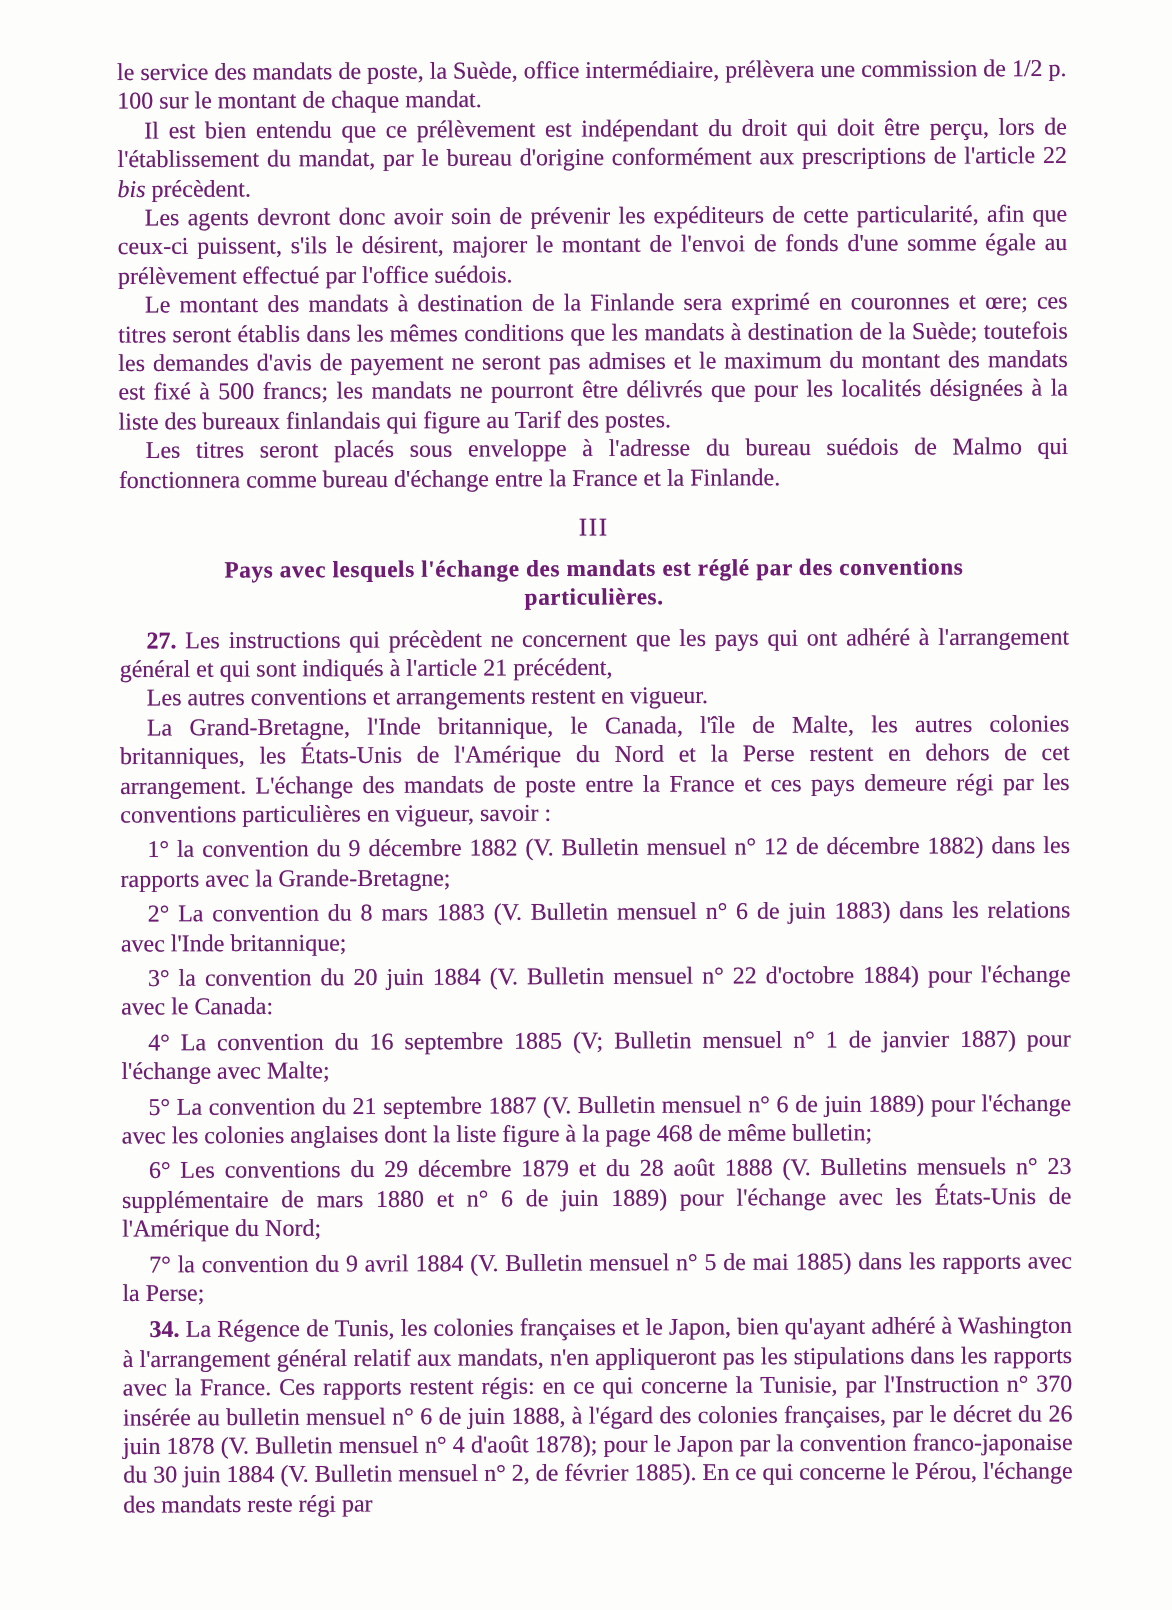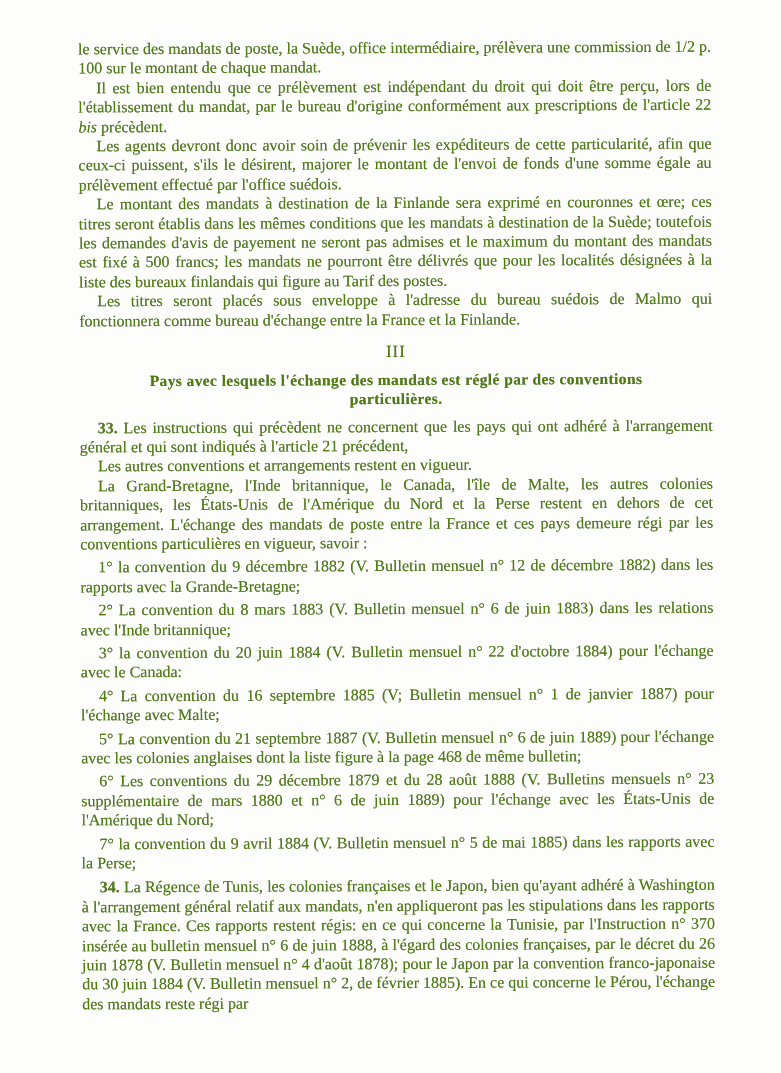--- a/index.html
+++ b/index.html
@@ -10,21 +10,21 @@
     overflow: hidden;
     background: #fdfdfc;
   }
   .page {
     position: relative;
     width: 781px;
     height: 1073px;
     box-sizing: border-box;
     padding: 38px 70px 0 78px;
     background: #fdfdfc;
-    color: #4d7c0f;
+    color: #701a75;
     font-family: "Liberation Serif", "DejaVu Serif", serif;
     font-size: 16px;
     line-height: 19.4px;
     text-align: justify;
   }
   .page-inner {
     transform: rotate(-0.25deg);
     transform-origin: 50% 0;
     text-shadow: 0 0 0.5px rgba(20,20,20,0.45);
   }
@@ -60,21 +60,21 @@
 
 <main class="page">
   <article class="page-inner">
       <p class="para"><span class="">le service des mandats de poste, la Suède, office intermédiaire, prélèvera une commission de 1/2 p. 100 sur le montant de chaque mandat.</span></p>
       <p class="para indent"><span class="">Il est bien entendu que ce prélèvement est indépendant du droit qui doit être perçu, lors de l'établissement du mandat, par le bureau d'origine conformément aux prescriptions de l'article 22 </span><span class="i">bis</span><span class=""> précèdent.</span></p>
       <p class="para indent"><span class="">Les agents devront donc avoir soin de prévenir les expéditeurs de cette particularité, afin que ceux-ci puissent, s'ils le désirent, majorer le montant de l'envoi de fonds d'une somme égale au prélèvement effectué par l'office suédois.</span></p>
       <p class="para indent"><span class="">Le montant des mandats à destination de la Finlande sera exprimé en couronnes et œre; ces titres seront établis dans les mêmes conditions que les mandats à destination de la Suède; toutefois les demandes d'avis de payement ne seront pas admises et le maximum du montant des mandats est fixé à 500 francs; les mandats ne pourront être délivrés que pour les localités désignées à la liste des bureaux finlandais qui figure au Tarif des postes.</span></p>
       <p class="para indent"><span class="">Les titres seront placés sous enveloppe à l'adresse du bureau suédois de Malmo qui fonctionnera comme bureau d'échange entre la France et la Finlande.</span></p>
       <div class="sec-num"><span class="">III</span></div>
       <div class="sec-title"><span class="">Pays avec lesquels l'échange des mandats est réglé par des conventions particulières.</span></div>
-      <p class="para indent gap"><span class="b ">33.</span><span class=""> Les instructions qui précèdent ne concernent que les pays qui ont adhéré à l'arrangement général et qui sont indiqués à l'article 21 précédent,</span></p>
+      <p class="para indent gap"><span class="b ">27.</span><span class=""> Les instructions qui précèdent ne concernent que les pays qui ont adhéré à l'arrangement général et qui sont indiqués à l'article 21 précédent,</span></p>
       <p class="para indent"><span class="">Les autres conventions et arrangements restent en vigueur.</span></p>
       <p class="para indent"><span class="">La Grand-Bretagne, l'Inde britannique, le Canada, l'île de Malte, les autres colonies britanniques, les États-Unis de l'Amérique du Nord et la Perse restent en dehors de cet arrangement. L'échange des mandats de poste entre la France et ces pays demeure régi par les conventions particulières en vigueur, savoir :</span></p>
       <p class="para item"><span class="">1° la convention du 9 décembre 1882 (V. Bulletin mensuel n° 12 de décembre 1882) dans les rapports avec la Grande-Bretagne;</span></p>
       <p class="para item"><span class="">2° La convention du 8 mars 1883 (V. Bulletin mensuel n° 6 de juin 1883) dans les relations avec l'Inde britannique;</span></p>
       <p class="para item"><span class="">3° la convention du 20 juin 1884 (V. Bulletin mensuel n° 22 d'octobre 1884) pour l'échange avec le Canada:</span></p>
       <p class="para item"><span class="">4° La convention du 16 septembre 1885 (V; Bulletin mensuel n° 1 de janvier 1887) pour l'échange avec Malte;</span></p>
       <p class="para item"><span class="">5° La convention du 21 septembre 1887 (V. Bulletin mensuel n° 6 de juin 1889) pour l'échange avec les colonies anglaises dont la liste figure à la page 468 de même bulletin;</span></p>
       <p class="para item"><span class="">6° Les conventions du 29 décembre 1879 et du 28 août 1888 (V. Bulletins mensuels n° 23 supplémentaire de mars 1880 et n° 6 de juin 1889) pour l'échange avec les États-Unis de l'Amérique du Nord;</span></p>
       <p class="para item"><span class="">7° la convention du 9 avril 1884 (V. Bulletin mensuel n° 5 de mai 1885) dans les rapports avec la Perse;</span></p>
       <p class="para indent gap"><span class="b ">34.</span><span class=""> La Régence de Tunis, les colonies françaises et le Japon, bien qu'ayant adhéré à Washington à l'arrangement général relatif aux mandats, n'en appliqueront pas les stipulations dans les rapports avec la France. Ces rapports restent régis: en ce qui concerne la Tunisie, par l'Instruction n° 370 insérée au bulletin mensuel n° 6 de juin 1888, à l'égard des colonies françaises, par le décret du 26 juin 1878 (V. Bulletin mensuel n° 4 d'août 1878); pour le Japon par la convention franco-japonaise du 30 juin 1884 (V. Bulletin mensuel n° 2, de février 1885). En ce qui concerne le Pérou, l'échange des mandats reste régi par</span></p>

